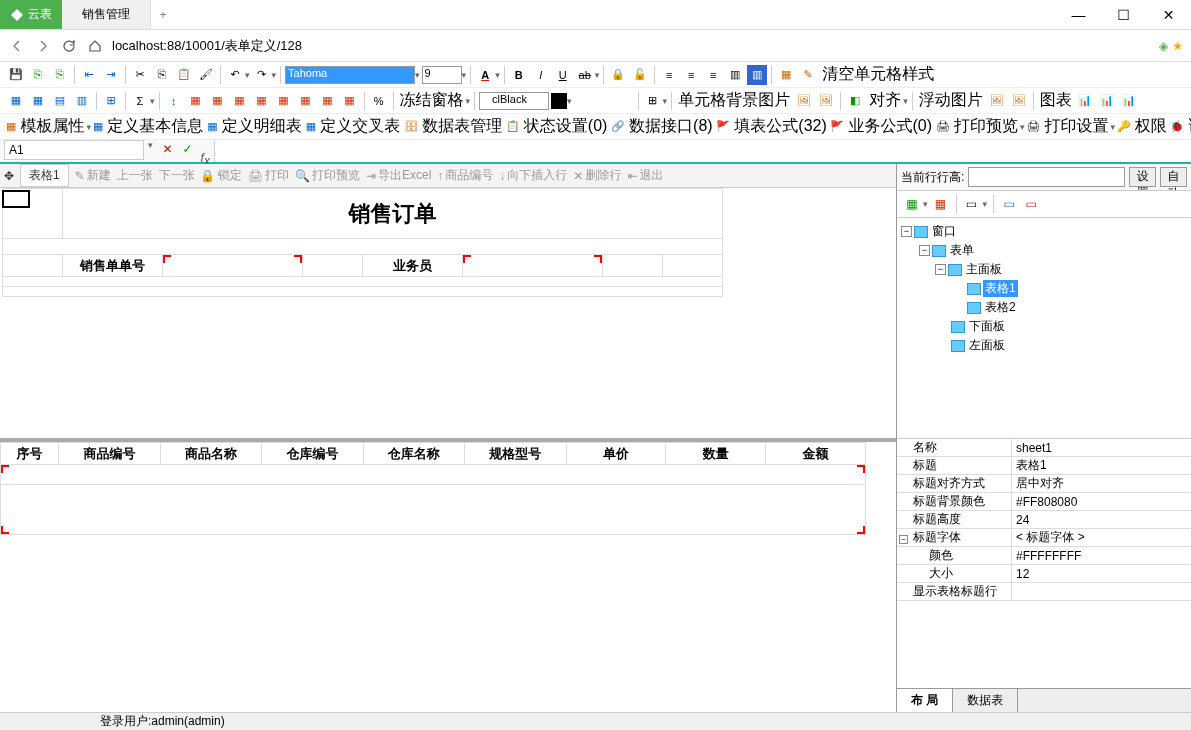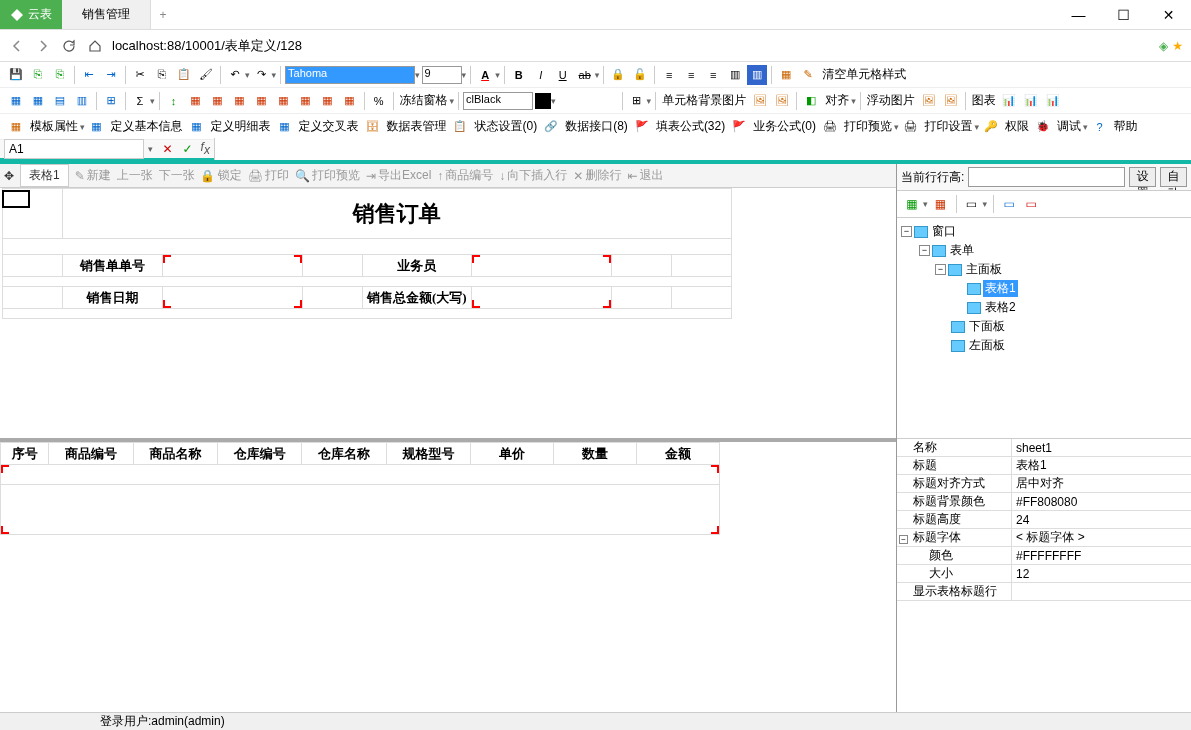--- a/index.html
+++ b/index.html
@@ -18,23 +18,23 @@
 .nav-icon{width:18px;height:18px;display:flex;align-items:center;justify-content:center;color:#666;cursor:pointer}
 .url{flex:0 0 auto;font-size:13px}
 .nav-right{margin-left:auto;display:flex;gap:4px}
 .toolbar{height:26px;display:flex;align-items:center;padding:2px 6px;gap:2px;border-bottom:1px solid #eee;flex-wrap:nowrap;overflow:hidden}
 .tb-btn{width:20px;height:20px;display:flex;align-items:center;justify-content:center;cursor:pointer;font-size:11px}
 .tb-sep{width:1px;height:18px;background:#ccc;margin:0 2px}
 .tb-sel{height:18px;border:1px solid #999;font-size:11px;background:#fff}
 .tb-sel.font{width:130px;background:#3399ff;color:#fff;padding:0 2px}
 .tb-sel.size{width:40px}
 .tb-sel.color{width:70px}
-.tb-txt{font-size:12px;padding:0 2px;white-space:nowrap}
+.tb-txt{font-size:16px;padding:0 2px;white-space:nowrap}
 .dd{font-size:9px;color:#666;margin-left:-2px}
-.cellbar{height:24px;display:flex;align-items:center;border-bottom:6px solid #14b8a6;background:#f8f8f8}
+.cellbar{height:24px;display:flex;border-bottom:2px solid #14b8a6;background:#f8f8f8}
 .cellref{width:140px;border:1px solid #ccc;height:20px;padding:0 4px;margin-left:4px;background:#fff}
 .fx-cancel{width:18px;height:18px;display:flex;align-items:center;justify-content:center;color:#c00;margin:0 2px}
 .fx-ok{width:18px;height:18px;display:flex;align-items:center;justify-content:center;color:#090}
 .fx-lbl{font-style:italic;margin:11px 4px;color:#555}
 .fx-input{flex:1;border:none;border-left:1px solid #ccc;height:22px;padding:0 4px}
 .workspace{display:flex;height:calc(730px - 30px - 32px - 26px - 26px - 26px - 24px - 18px)}
 .main-area{flex:1;display:flex;flex-direction:column;border-right:1px solid #999}
 .subtoolbar{height:24px;display:flex;align-items:center;gap:6px;padding:0 4px;background:#f4f4f4;border-bottom:1px solid #ccc}
 .sb-item{display:flex;align-items:center;gap:2px;color:#999;font-size:12px;cursor:pointer;white-space:nowrap}
 .sb-item.active{color:#333}
@@ -192,21 +192,21 @@
   <span class="tb-btn" style="color:#c30">▦</span>
   <span class="tb-btn" style="color:#c30">▦</span>
   <span class="tb-btn" style="color:#c30">▦</span>
   <span class="tb-btn" style="color:#c30">▦</span>
   <span class="tb-sep"></span>
   <span class="tb-btn">%</span>
   <span class="tb-sep"></span>
   <span class="tb-txt">冻结窗格</span>
     <span class="dd">▾</span>
   <span class="tb-sep"></span>
-  <span class="tb-sel color" style="padding:0 2px">clBlack</span>
+  <span class="tb-sel color" style="padding:0 12px">clBlack</span>
   <span style="width:16px;height:16px;background:#000;display:inline-block"></span>
     <span class="dd">▾</span>
   <span style="width:60px"></span>
   <span class="tb-sep"></span>
   <span class="tb-btn">⊞</span>
     <span class="dd">▾</span>
   <span class="tb-sep"></span>
   <span class="tb-txt">单元格背景图片</span>
   <span class="tb-btn" style="color:#c60">🖼</span>
   <span class="tb-btn" style="color:#c60">🖼</span>
@@ -310,43 +310,27 @@
                 <span class="rc tl" style="top:0;left:0"></span>
                 <span class="rc tr" style="top:0;right:0"></span>
               </td>
           <td></td>
               <td></td>
         </tr>
         <tr>
               <td colspan="8" style="height:10px"></td>
             </tr>
         <tr>
-          <td></td>
-              <td class="wide">销售日期</td>
-          <td style="position:relative">
-                <span class="rc bl" style="bottom:0;left:0"></span>
-                <span class="rc br" style="bottom:0;right:0"></span>
-              </td>
-          <td></td>
-          <td class="wide">销售总金额(大写)</td>
-          <td style="position:relative">
-                <span class="rc bl" style="bottom:0;left:0"></span>
-                <span class="rc br" style="bottom:0;right:0"></span>
-              </td>
-          <td></td>
-              <td></td>
-        </tr>
-        <tr>
               <td colspan="8" style="height:10px"></td>
             </tr>
       </tbody>
         </table>
     </div>
     <div class="canvas-bot">
-      <table class="sheet" style="width:720px">
+      <table class="sheet" style="width:866px">
         <tbody>
             <tr id="detail-hdr">
               <td style="min-width: 30px;">序号</td>
               <td>商品编号</td>
               <td>商品名称</td>
               <td>仓库编号</td>
               <td>仓库名称</td>
               <td>规格型号</td>
               <td>单价</td>
               <td>数量</td>
@@ -458,18 +442,22 @@
         </div>
         <div class="pg-row">
           <div class="pg-k" style="padding-left: 32px;">大小</div>
           <div class="pg-v">12</div>
         </div>
         <div class="pg-row">
           <div class="pg-k">显示表格标题行</div>
           <div class="pg-v"></div>
         </div>
       </div>
+    <div class="rp-tabs">
+      <div class="rp-tab active">布 局</div>
+      <div class="rp-tab">数据表</div>
+    </div>
   </div>
 </div>
 
 <div class="statusbar">
   <span>登录用户:admin(admin)</span>
 </div>
 
 </body></html>

